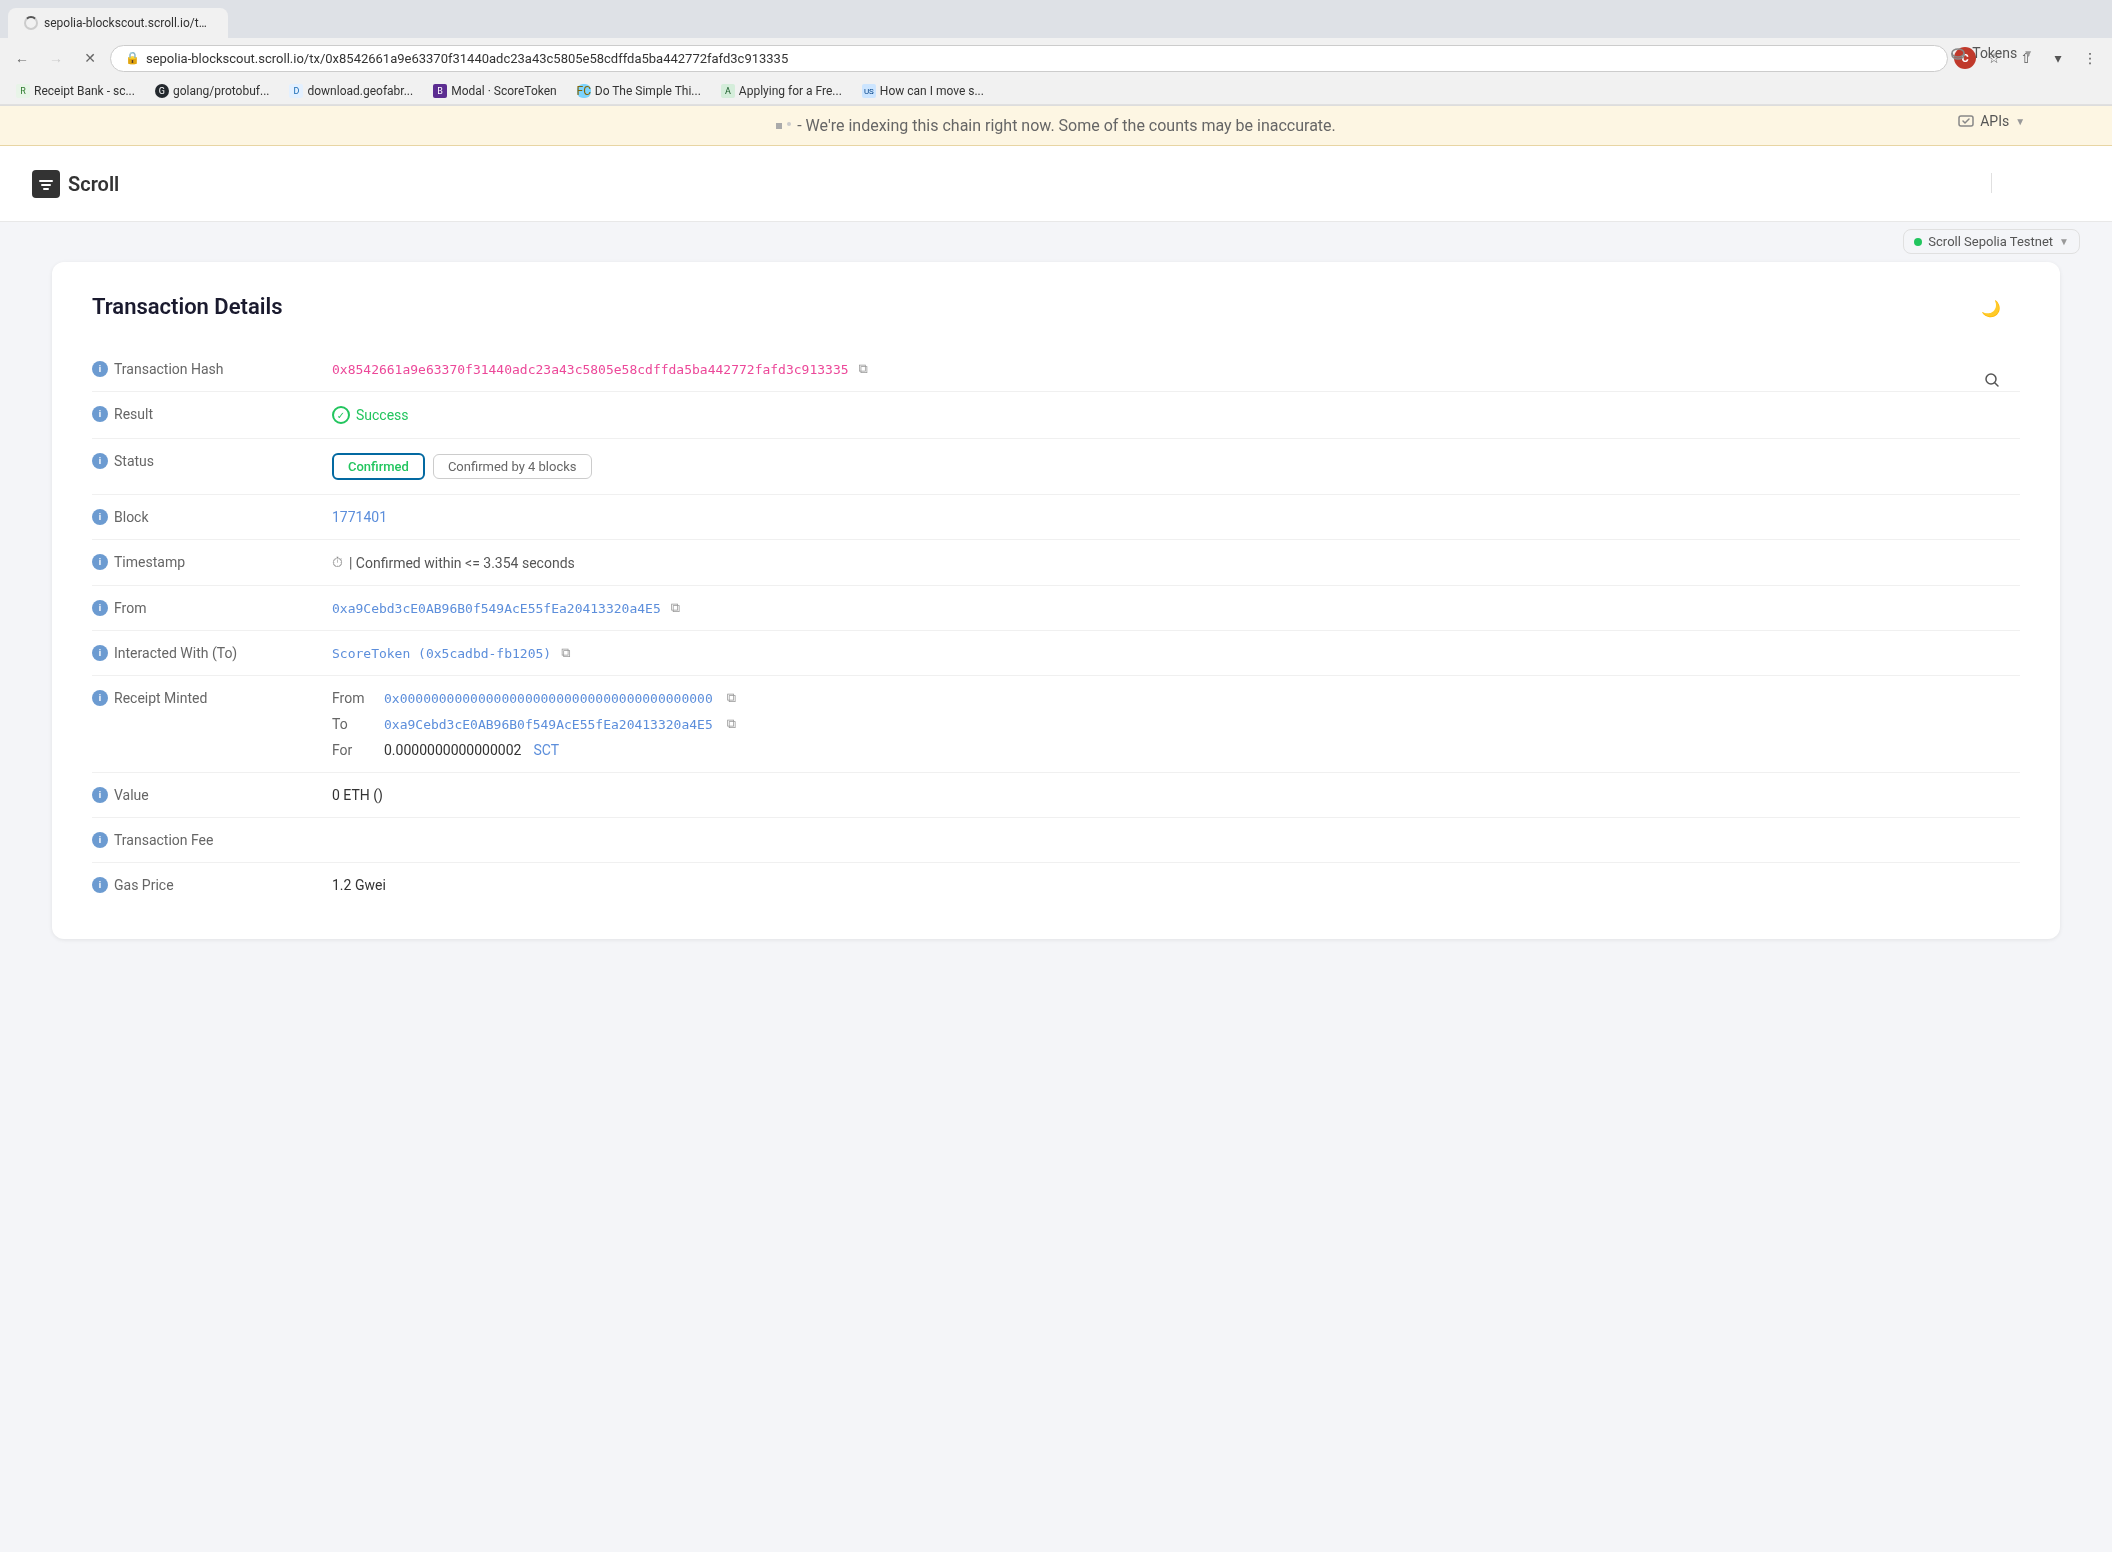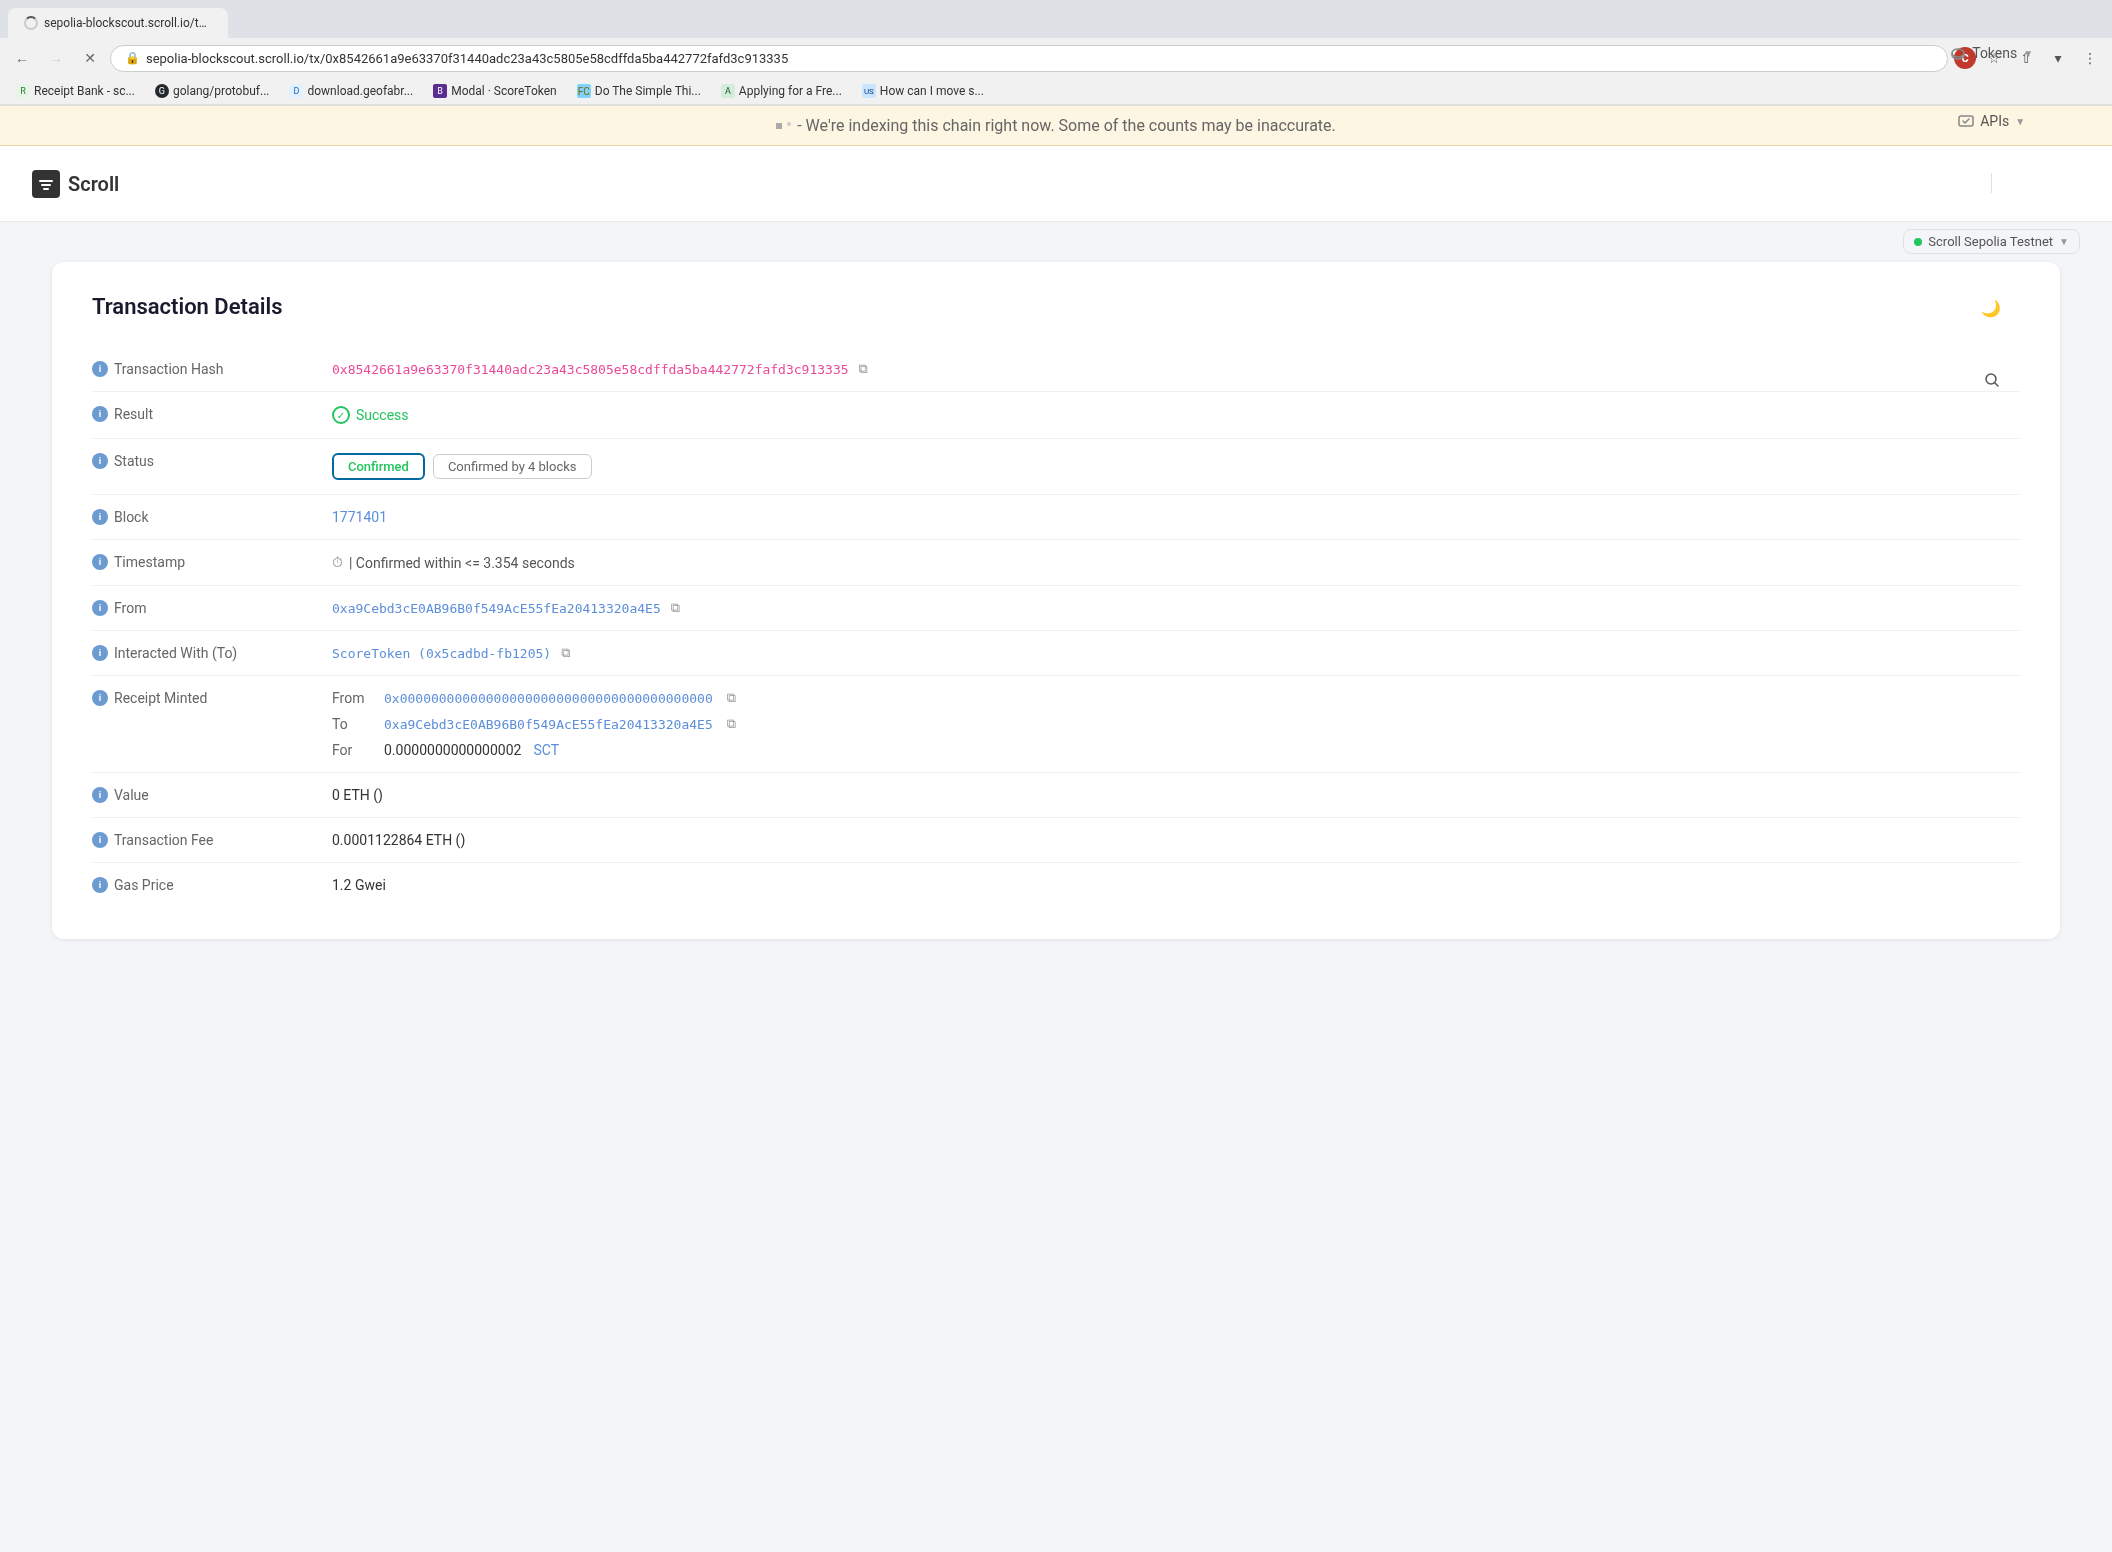--- a/index.html
+++ b/index.html
@@ -409,21 +409,21 @@
     </div>
     <div class="bookmark-item">
       <div class="bookmark-favicon" style="background:#e3f0ff;color:#1a6bb5;font-size:9px;width:14px;height:14px;">D</div>
       <span>download.geofabr...</span>
     </div>
     <div class="bookmark-item">
       <div class="bookmark-favicon" style="background:#5c2d91;color:white;font-size:9px;width:14px;height:14px;">B</div>
       <span>Modal · ScoreToken</span>
     </div>
     <div class="bookmark-item">
-      <div class="bookmark-favicon" style="background:#7dd3fc;color:#856404;font-size:10px;width:14px;height:14px;">FC</div>
+      <div class="bookmark-favicon" style="background:#7dd3fc;color:#856404;font-size:12px;width:14px;height:14px;border-radius:6px;">FC</div>
       <span>Do The Simple Thi...</span>
     </div>
     <div class="bookmark-item">
       <div class="bookmark-favicon" style="background:#d4edda;color:#155724;font-size:9px;width:14px;height:14px;">A</div>
       <span>Applying for a Fre...</span>
     </div>
     <div class="bookmark-item">
       <div class="bookmark-favicon" style="background:#cce5ff;color:#004085;font-size:8px;width:14px;height:14px;">US</div>
       <span>How can I move s...</span>
     </div>
@@ -610,23 +610,20 @@
         <div class="detail-value">
           <span>0 ETH ()</span>
         </div>
       </div>
 
       <div class="detail-row">
         <div class="detail-label">
           <div class="info-icon">i</div>
           <span>Transaction Fee</span>
         </div>
-        <div class="detail-value">
-          <span>0.0001122864 ETH ()</span>
-        </div>
       </div>
 
       <div class="detail-row">
         <div class="detail-label">
           <div class="info-icon">i</div>
           <span>Gas Price</span>
         </div>
         <div class="detail-value">
           <span>1.2 Gwei</span>
         </div>

